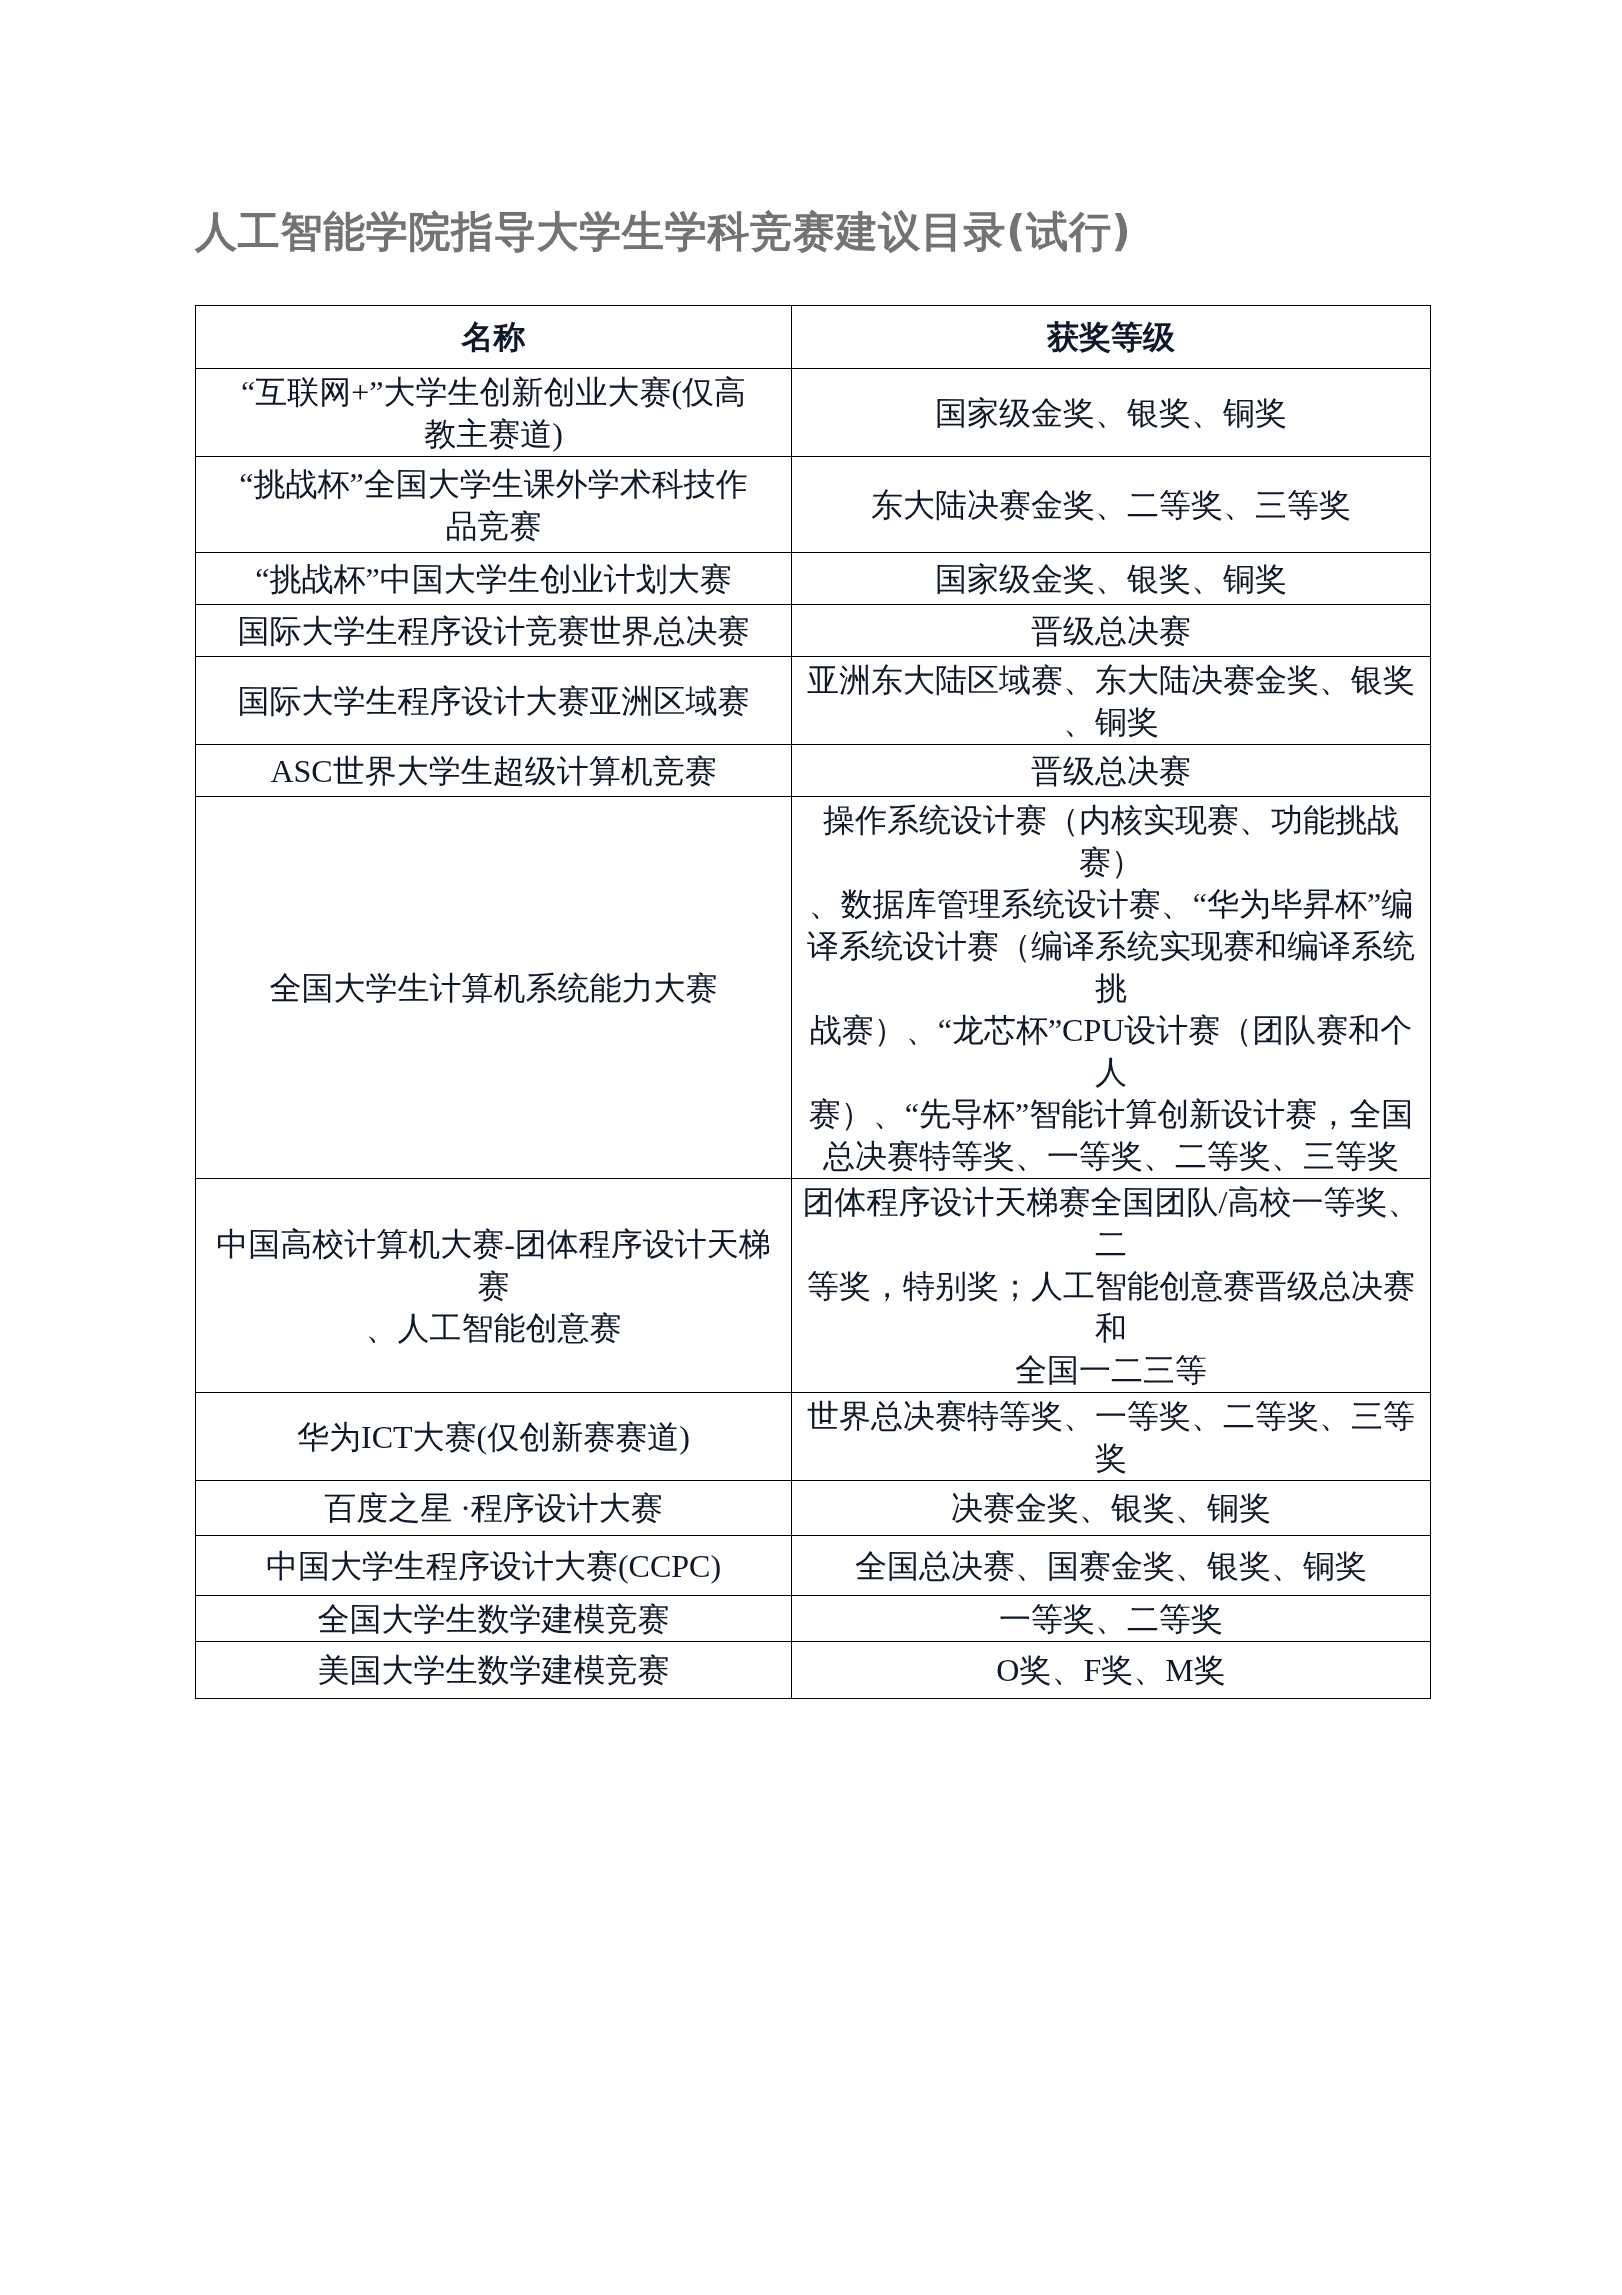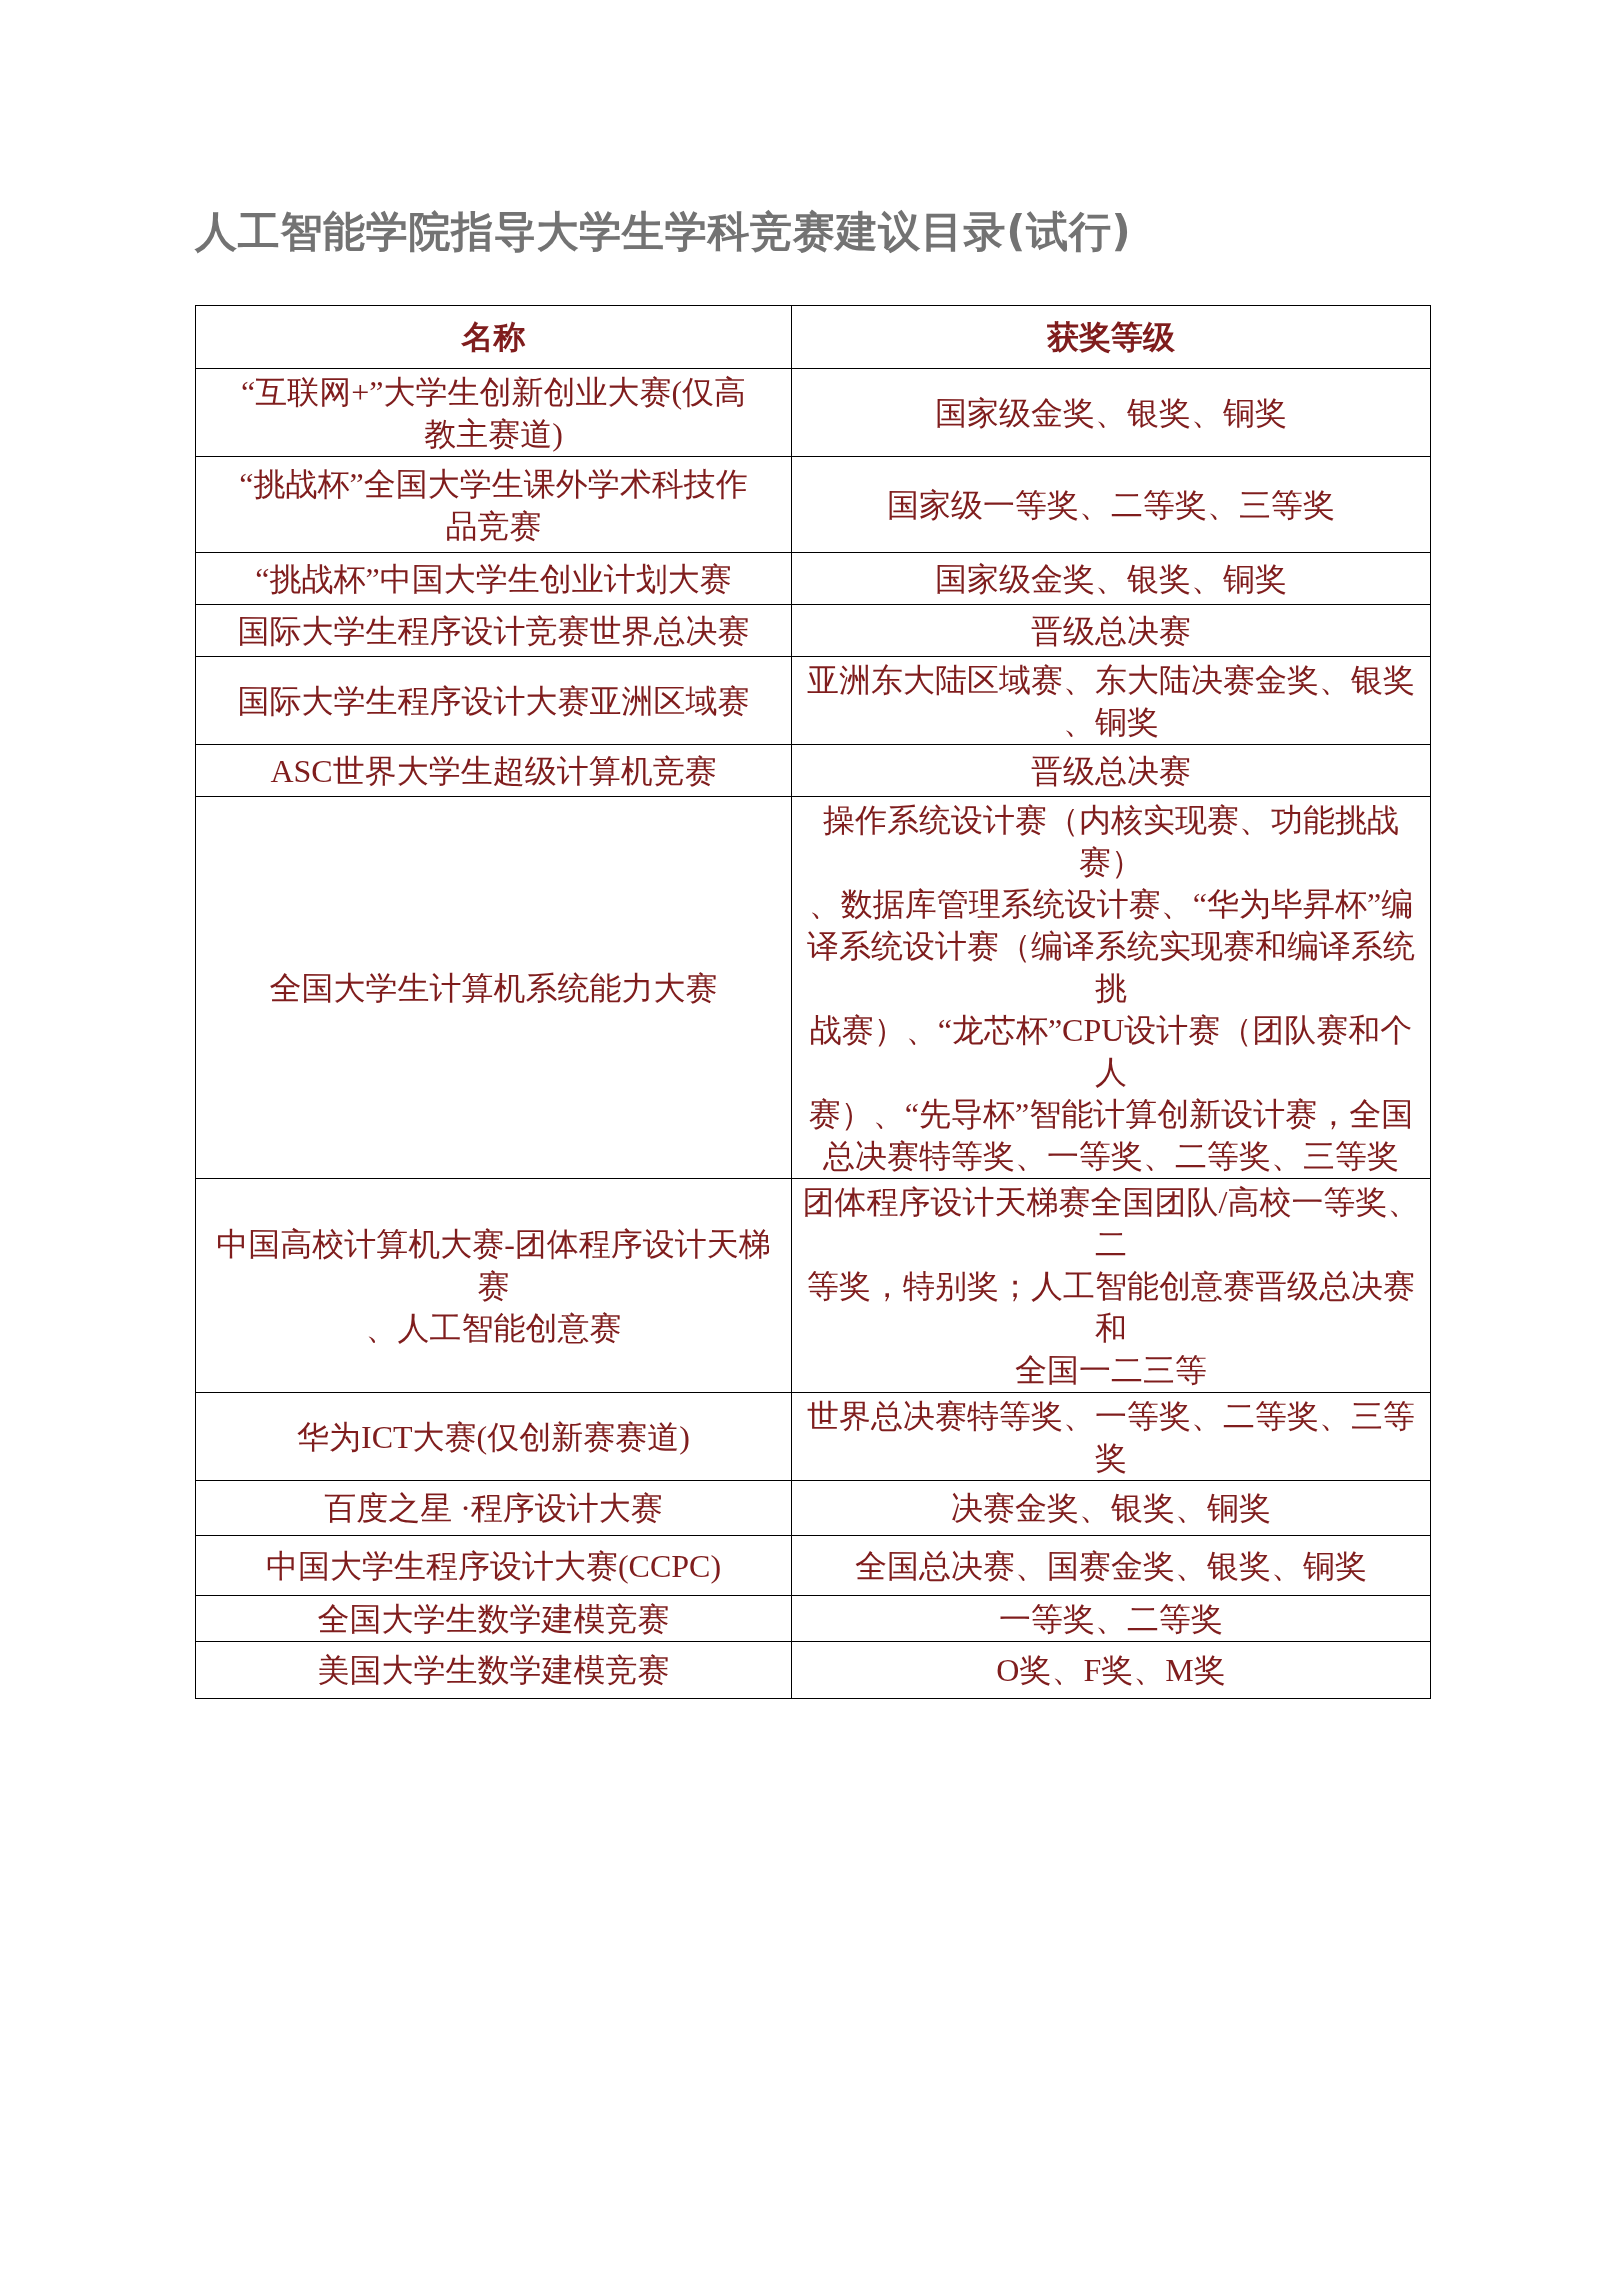--- a/index.html
+++ b/index.html
@@ -37,21 +37,21 @@
   table.comp-table col.c-award { width: 639px; }
   table.comp-table td, table.comp-table th {
     border: 1.5px solid #000000;
     font-size: 32px;
     line-height: 42px;
     text-align: center;
     vertical-align: middle;
     padding: 1.5px 5.9px;
     white-space: pre-line;
     font-weight: normal;
-    color: #7f1d1d;
+    color: #0f172a;
     overflow: hidden;
   }
   table.comp-table th { font-weight: bold; }
   td.cell-left { text-align: left; padding: 1.5px 4.4px; }
   
   tr.rh-head { height: 63px; }
   tr.rh-1  { height: 81px; }
   tr.rh-2  { height: 96px; }
   tr.rh-3  { height: 52px; }
   tr.rh-4  { height: 52px; }
@@ -81,21 +81,21 @@
       <th>获奖等级</th>
     </tr>
     <tr class="rh-1">
       <td>“互联网+”大学生创新创业大赛(仅高
 教主赛道)</td>
       <td>国家级金奖、银奖、铜奖</td>
     </tr>
     <tr class="rh-2">
       <td>“挑战杯”全国大学生课外学术科技作
 品竞赛</td>
-      <td>国家级一等奖、二等奖、三等奖</td>
+      <td>东大陆决赛金奖、二等奖、三等奖</td>
     </tr>
     <tr class="rh-3">
       <td>“挑战杯”中国大学生创业计划大赛</td>
       <td>国家级金奖、银奖、铜奖</td>
     </tr>
     <tr class="rh-4">
       <td>国际大学生程序设计竞赛世界总决赛</td>
       <td>晋级总决赛</td>
     </tr>
     <tr class="rh-5">

